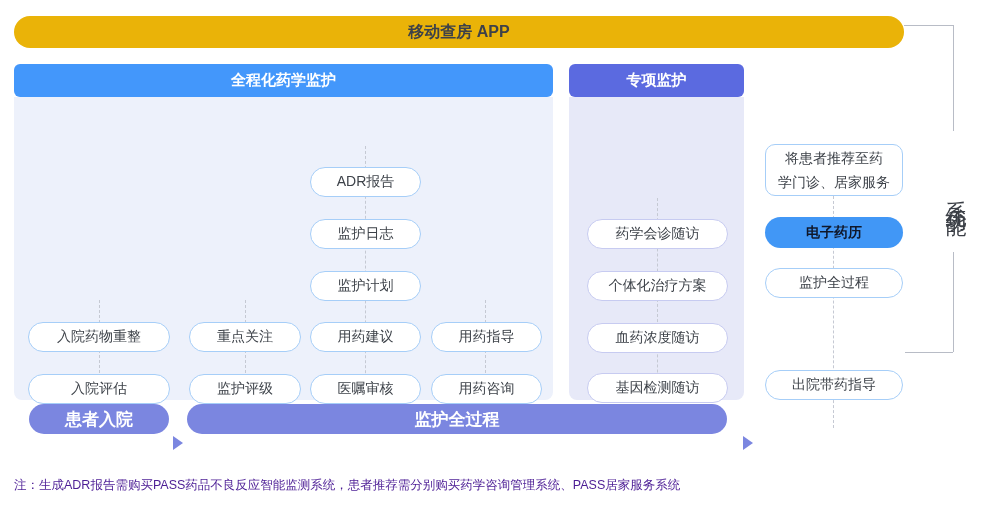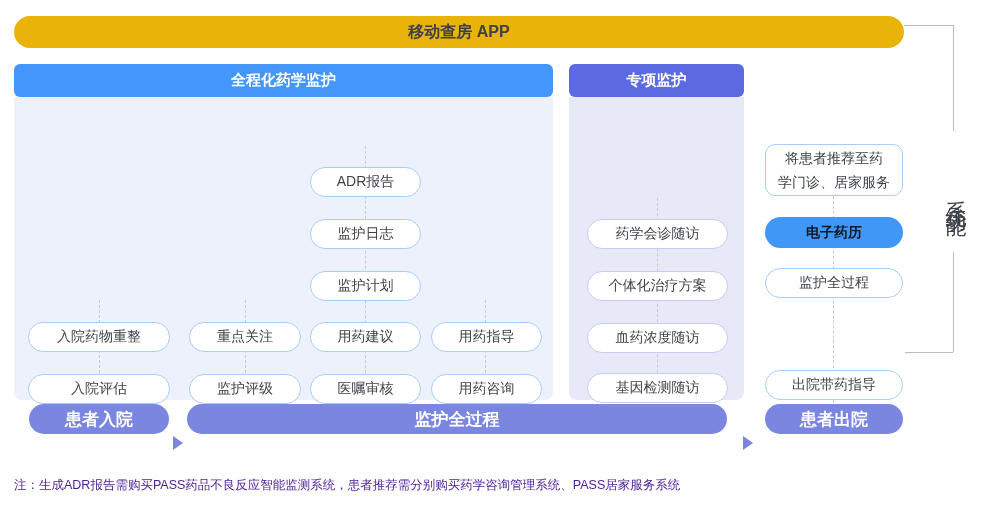--- a/index.html
+++ b/index.html
@@ -107,17 +107,16 @@
     <span>学门诊、居家服务</span>
   </div>
   <div class="nbox ebox" style="left:765px;top:181px;width:138px;">电子药历</div>
   <div class="nbox b-blue" style="left:765px;top:232px;width:138px;">监护全过程</div>
   <div class="nbox b-blue" style="left:765px;top:334px;width:138px;">出院带药指导</div>
 
   <div class="pill" style="left:29px;width:140px;">患者入院</div>
   <div class="tri" style="left:173px;"></div>
   <div class="pill" style="left:187px;width:540px;">监护全过程</div>
   <div class="tri" style="left:743px;"></div>
-  <div class="pill" style="left:765px;width:138px;">患者出院</div>
 
   <div class="note">注：生成ADR报告需购买PASS药品不良反应智能监测系统，患者推荐需分别购买药学咨询管理系统、PASS居家服务系统</div>
 
 </div>
 
 </body></html>

